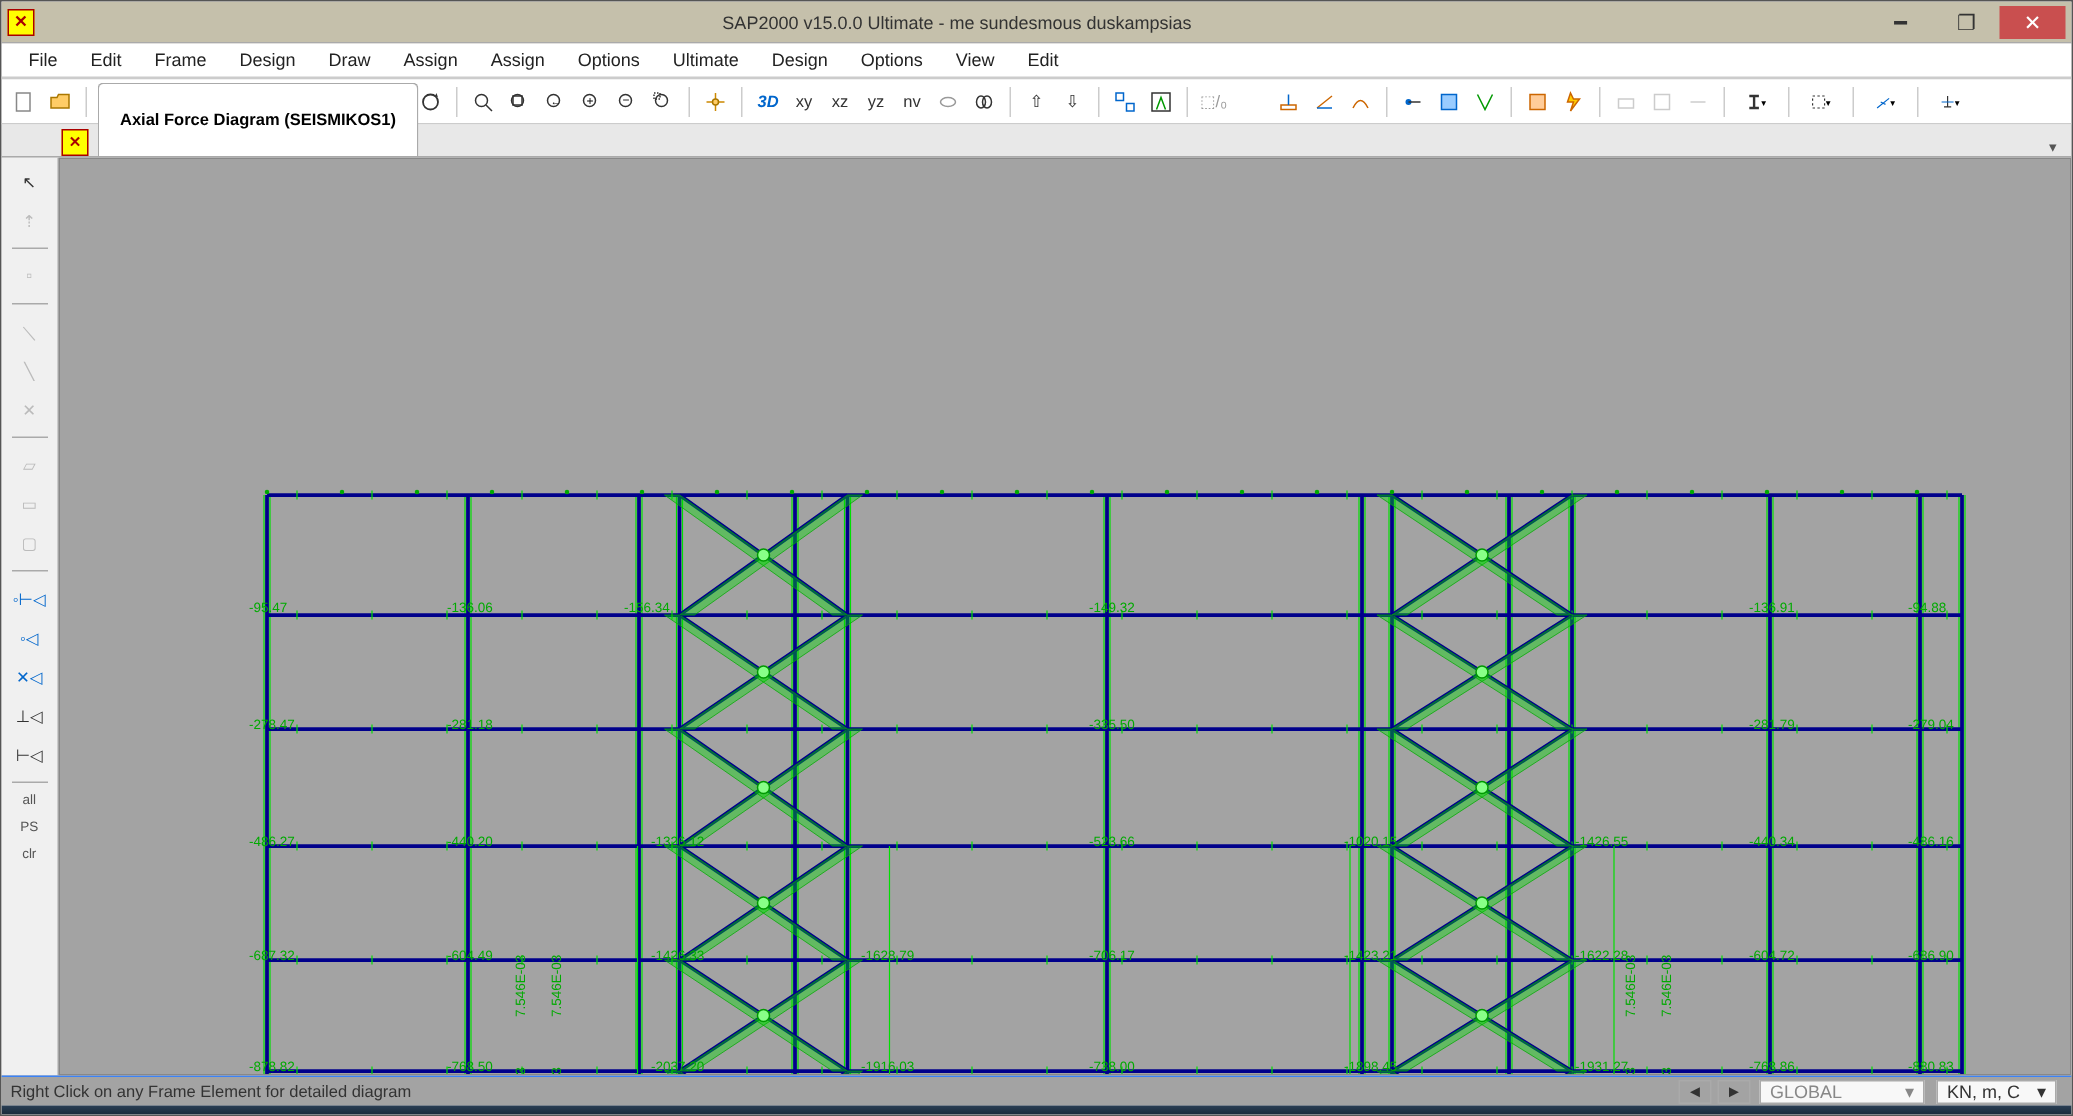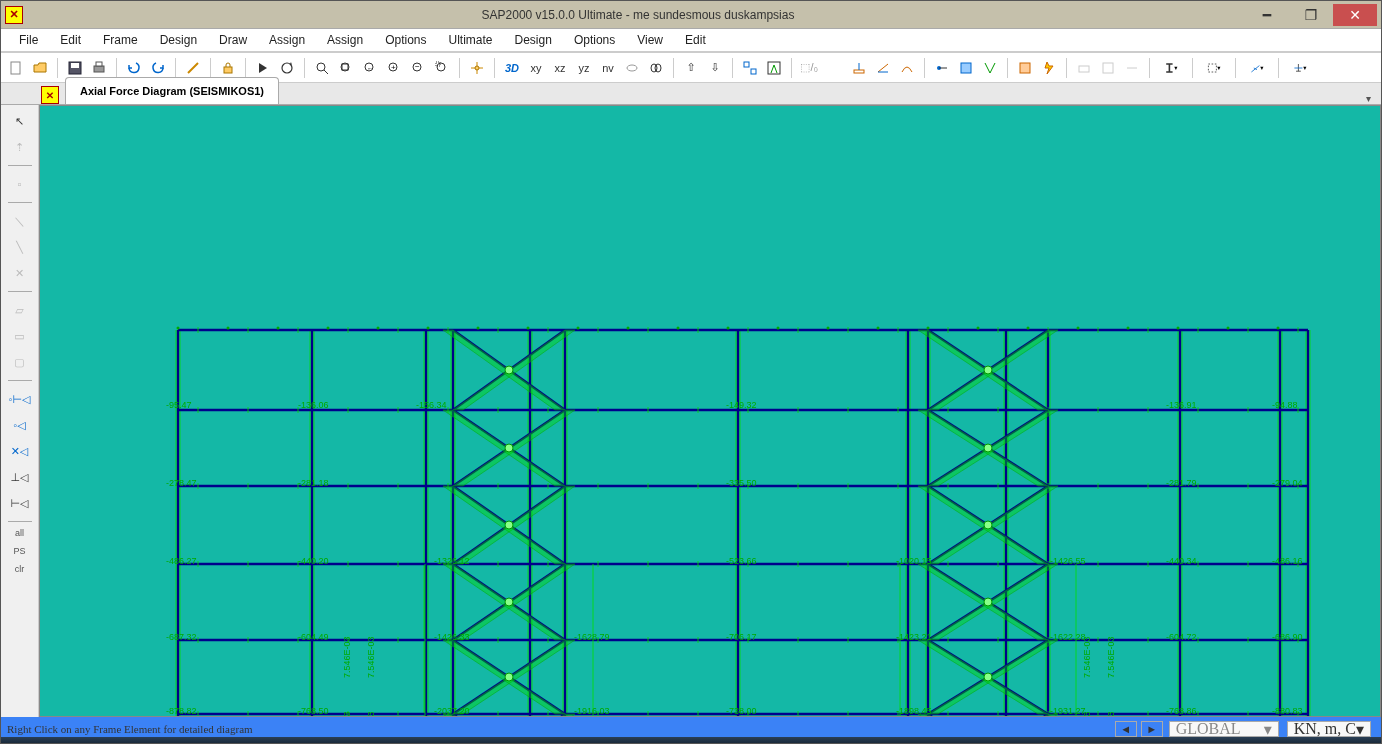--- a/index.html
+++ b/index.html
@@ -88,21 +88,21 @@
     background:#ff0; border:1px solid #a00;
     display:flex;align-items:center;justify-content:center;
     color:#a00;font-weight:bold;font-size:10px;
     margin-right: 6px;
   }
   .tab {
     background:#fff;
     border:1px solid #aaa;
     border-bottom:none;
     border-radius: 4px 4px 0 0;
-    padding: 7px 14px;
+    padding: 18px 14px;
     font-weight:bold;
     font-size:11px;
     display:flex;
     align-items:center;
   }
   .tab-drop { position:absolute; right:10px; font-size:10px; color:#555; cursor:default; }
 
   
   .content {
     flex:1;
@@ -124,53 +124,52 @@
     width: 24px; height: 24px;
     border:1px solid transparent;
     display:flex;align-items:center;justify-content:center;
     font-size:11px; color:#333;
   }
   .left-sep { width: 24px; height:1px; background:#aaa; margin: 4px 0; }
   .left-label { font-size:9px; color:#555; height:16px; }
 
   .view-area {
     flex:1;
-    background:#14b8a6;
+    background:#a3a3a3;
     position:relative;
     border:1px solid #888;
   }
   .view-svg { width:100%; height:100%; display:block; }
 
   
   .status-bar {
     height: 20px;
-    background:#3b82f6;
-    border-top:4px solid #3b82f6;
+    background:#a3a3a3;
+    border-top:1px solid #3b82f6;
     display:flex;
     align-items:center;
     padding: 0 6px;
     font-size:11px;
     color:#333;
-    font-family:Liberation Serif, serif;
   }
   .status-bar .spacer { flex:1; }
   .status-btn {
     width: 22px; height: 16px;
     border:1px solid #aaa;
     display:flex;align-items:center;justify-content:center;
     margin: 0 2px;
   }
   .status-field {
     border:1px solid #aaa;
     background:#f8f8f8;
     padding: 0 6px;
     height:16px;
     min-width:80px;
     margin: 0 4px;
-    font-size:16px;
+    font-size:12px;
     display:flex;align-items:center;
   }
 
   .taskbar-sliver {
     height: 6px;
     background: linear-gradient(#2a3f55,#1a2a3a);
   }
 
   .force-label { font-family: Tahoma, sans-serif; font-size:9px; fill:#0a0; }
   .frame-line { stroke:#00e000; stroke-width:0.8; }

